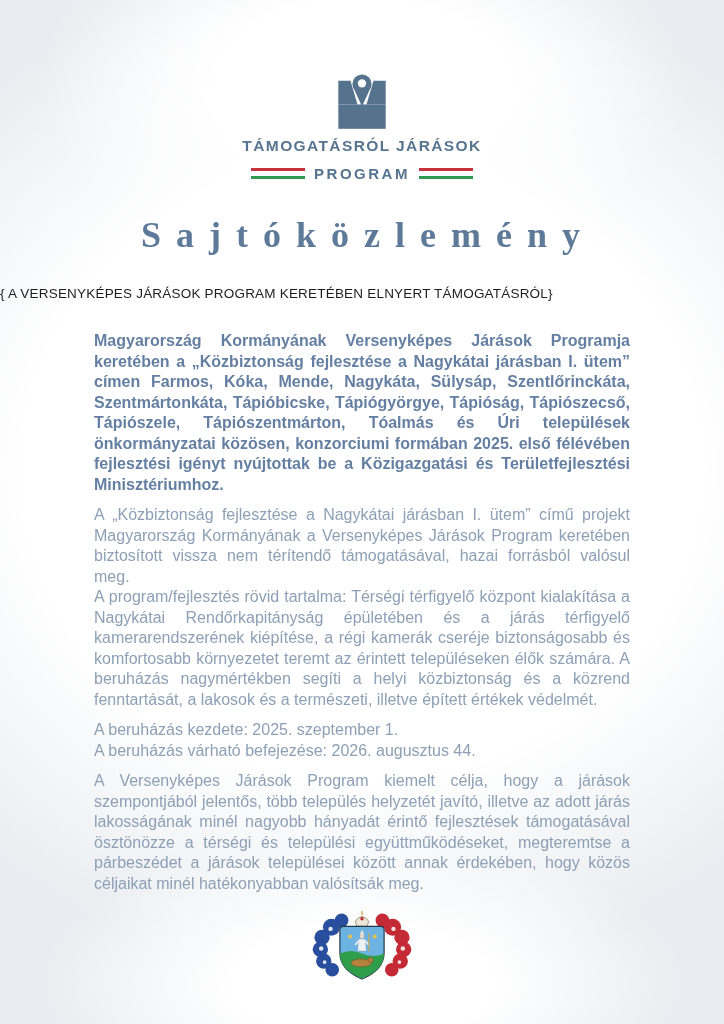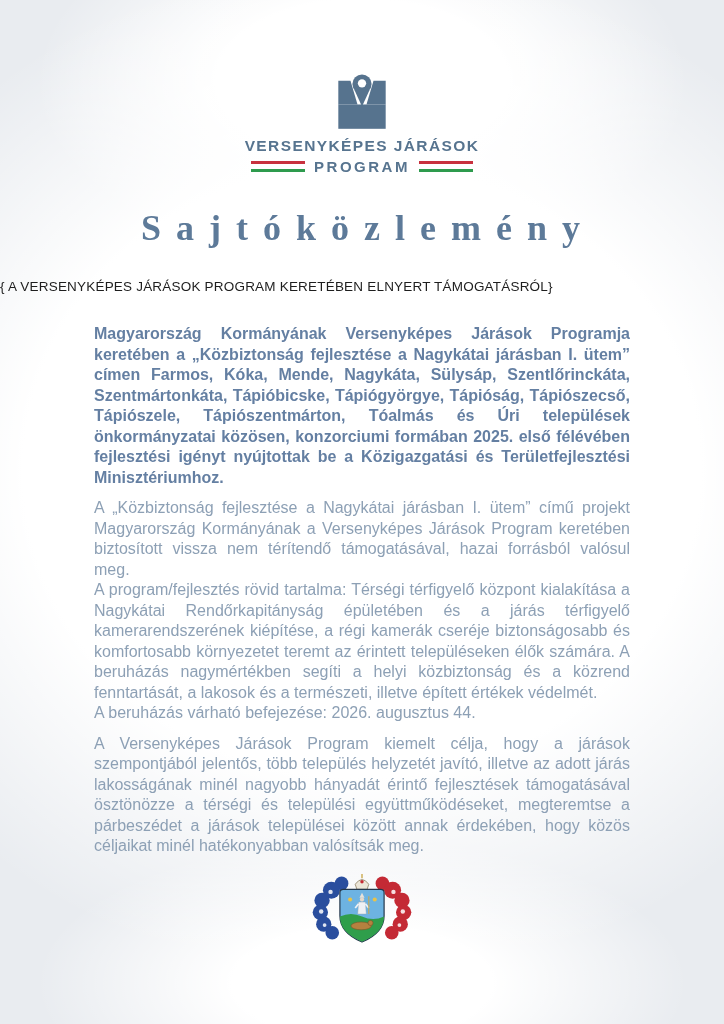--- a/index.html
+++ b/index.html
@@ -17,21 +17,21 @@
     font-family:"Liberation Sans", sans-serif;
     padding-top:68px;
   }
   .logo-block { text-align:center; }
   .mark { display:block; margin:0 auto; }
   .logo-line1 {
     margin-top:5px;
     color:#57748f; font-size:15.5px; font-weight:700; letter-spacing:1.4px;
   }
   .program-row {
-    margin-top:3px;
+    margin-top:10px;
     display:flex; align-items:center; justify-content:center; gap:9px;
   }
   .logo-line2 { color:#57748f; font-size:15px; font-weight:700; letter-spacing:2.5px; }
   .flag { width:54px; height:11px; display:flex; flex-direction:column; }
   .flag i { display:block; height:3.4px; }
   .flag .r { background:#c8313e; }
   .flag .w { background:#ffffff; height:4.2px; }
   .flag .g { background:#2e9b4e; }
   .headline {
     margin-top:32px;
@@ -75,21 +75,21 @@
     <svg class="mark" width="68" height="64" viewBox="0 0 90 100" aria-hidden="true">
       <g fill="#56738e">
         <rect x="8" y="57" width="74" height="38"></rect>
         <polygon points="8,20 27,20 38,57 8,57"></polygon>
         <polygon points="82,20 63,20 52,57 82,57"></polygon>
         <circle cx="45" cy="25" r="15"></circle>
         <polygon points="33,34 57,34 45,60"></polygon>
       </g>
       <circle cx="45" cy="24" r="6.5" fill="#ffffff"></circle>
     </svg>
-    <div class="logo-line1">VERSENYKÉPES JÁRÁSOK</div>
+    <div class="logo-line1">TÁMOGATÁSRÓL JÁRÁSOK</div>
     <div class="program-row">
       <div class="flag">
         <i class="r"></i>
           <i class="w"></i>
           <i class="g"></i>
       </div>
       <div class="logo-line2">PROGRAM</div>
       <div class="flag">
         <i class="r"></i>
           <i class="w"></i>
@@ -99,20 +99,21 @@
   </header>
 
   <h1 class="headline">S a j t ó k ö z l e m é n y</h1>
 
   <div class="subheadline">{ A VERSENYKÉPES JÁRÁSOK PROGRAM KERETÉBEN ELNYERT TÁMOGATÁSRÓL}</div>
 
   <main class="body-block">
       <p class="para bold">Magyarország Kormányának Versenyképes Járások Programja keretében a „Közbiztonság fejlesztése a Nagykátai járásban I. ütem” címen Farmos, Kóka, Mende, Nagykáta, Sülysáp, Szentlőrinckáta, Szentmártonkáta, Tápióbicske, Tápiógyörgye, Tápióság, Tápiószecső, Tápiószele, Tápiószentmárton, Tóalmás és Úri települések önkormányzatai közösen, konzorciumi formában 2025. első félévében fejlesztési igényt nyújtottak be a Közigazgatási és Területfejlesztési Minisztériumhoz.</p>
       <p class="para">A „Közbiztonság fejlesztése a Nagykátai járásban I. ütem” című projekt Magyarország Kormányának a Versenyképes Járások Program keretében biztosított vissza nem térítendő támogatásával, hazai forrásból valósul meg.</p>
       <p class="para attached">A program/fejlesztés rövid tartalma: Térségi térfigyelő központ kialakítása a Nagykátai Rendőrkapitányság épületében és a járás térfigyelő kamerarendszerének kiépítése, a régi kamerák cseréje biztonságosabb és komfortosabb környezetet teremt az érintett településeken élők számára. A beruházás nagymértékben segíti a helyi közbiztonság és a közrend fenntartását, a lakosok és a természeti, illetve épített értékek védelmét.</p>
+      <p class="para">A beruházás kezdete: 2025. szeptember 1.</p>
       <p class="para attached">A beruházás várható befejezése: 2026. augusztus 44.</p>
       <p class="para">A Versenyképes Járások Program kiemelt célja, hogy a járások szempontjából jelentős, több település helyzetét javító, illetve az adott járás lakosságának minél nagyobb hányadát érintő fejlesztések támogatásával ösztönözze a térségi és települési együttműködéseket, megteremtse a párbeszédet a járások települései között annak érdekében, hogy közös céljaikat minél hatékonyabban valósítsák meg.</p>
     </main>
 
 
   <footer class="crest-wrap">
     <svg width="102" height="86" viewBox="0 0 120 100" aria-hidden="true">
 
       <g fill="#2a4e9e">
         <circle cx="36" cy="14" r="8"></circle>

